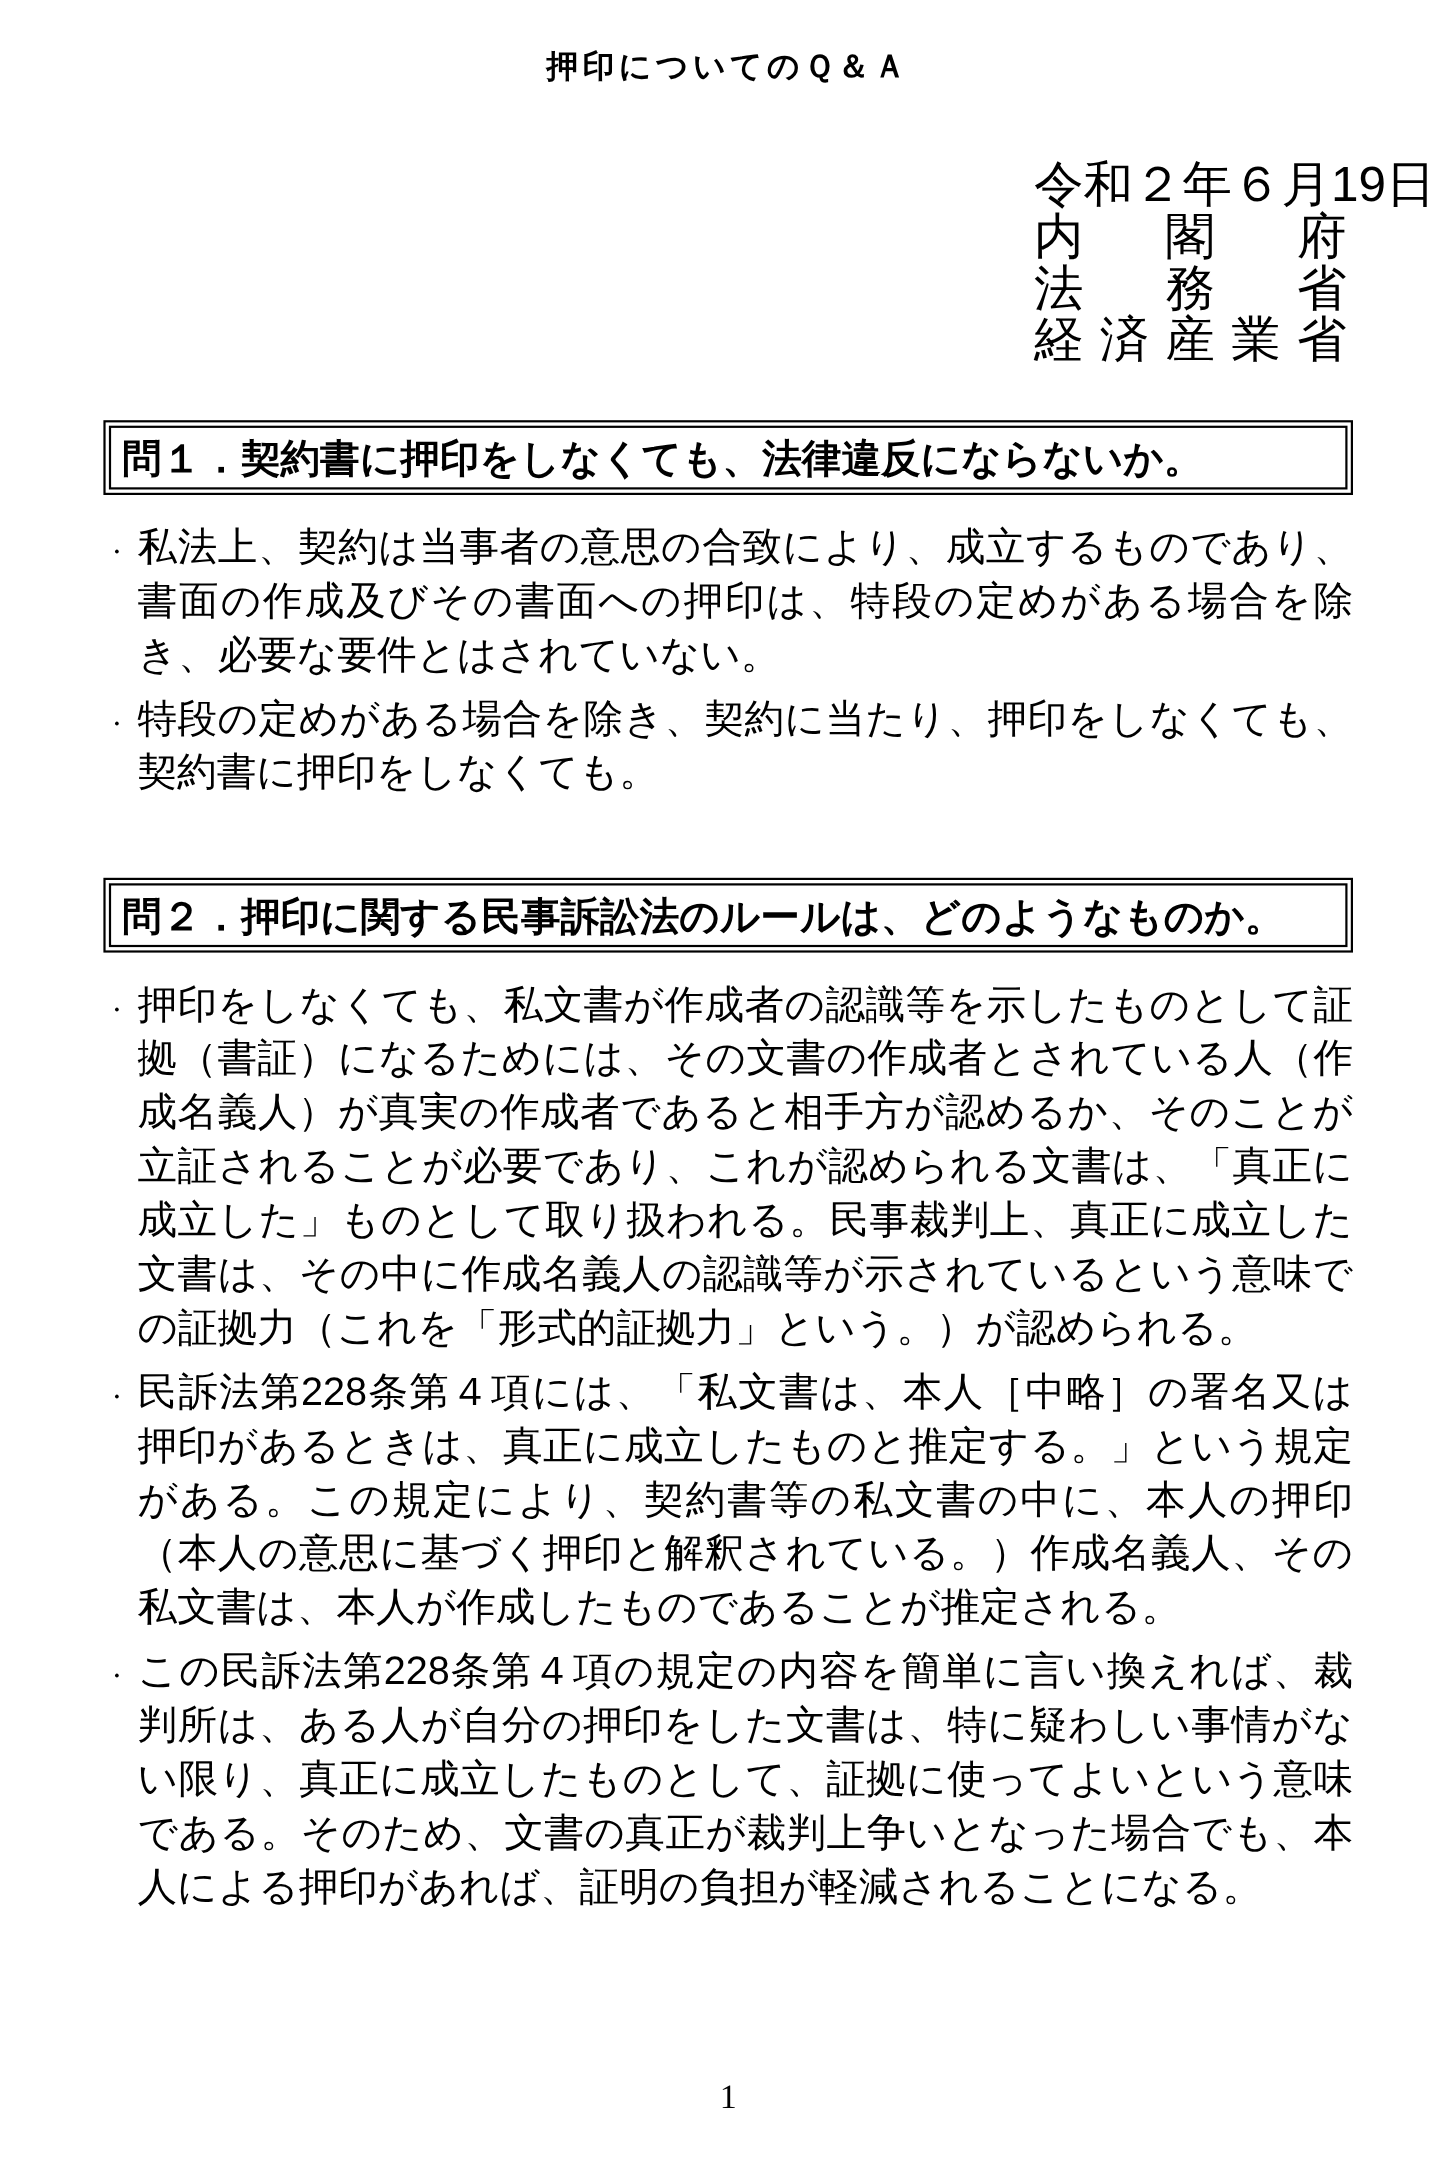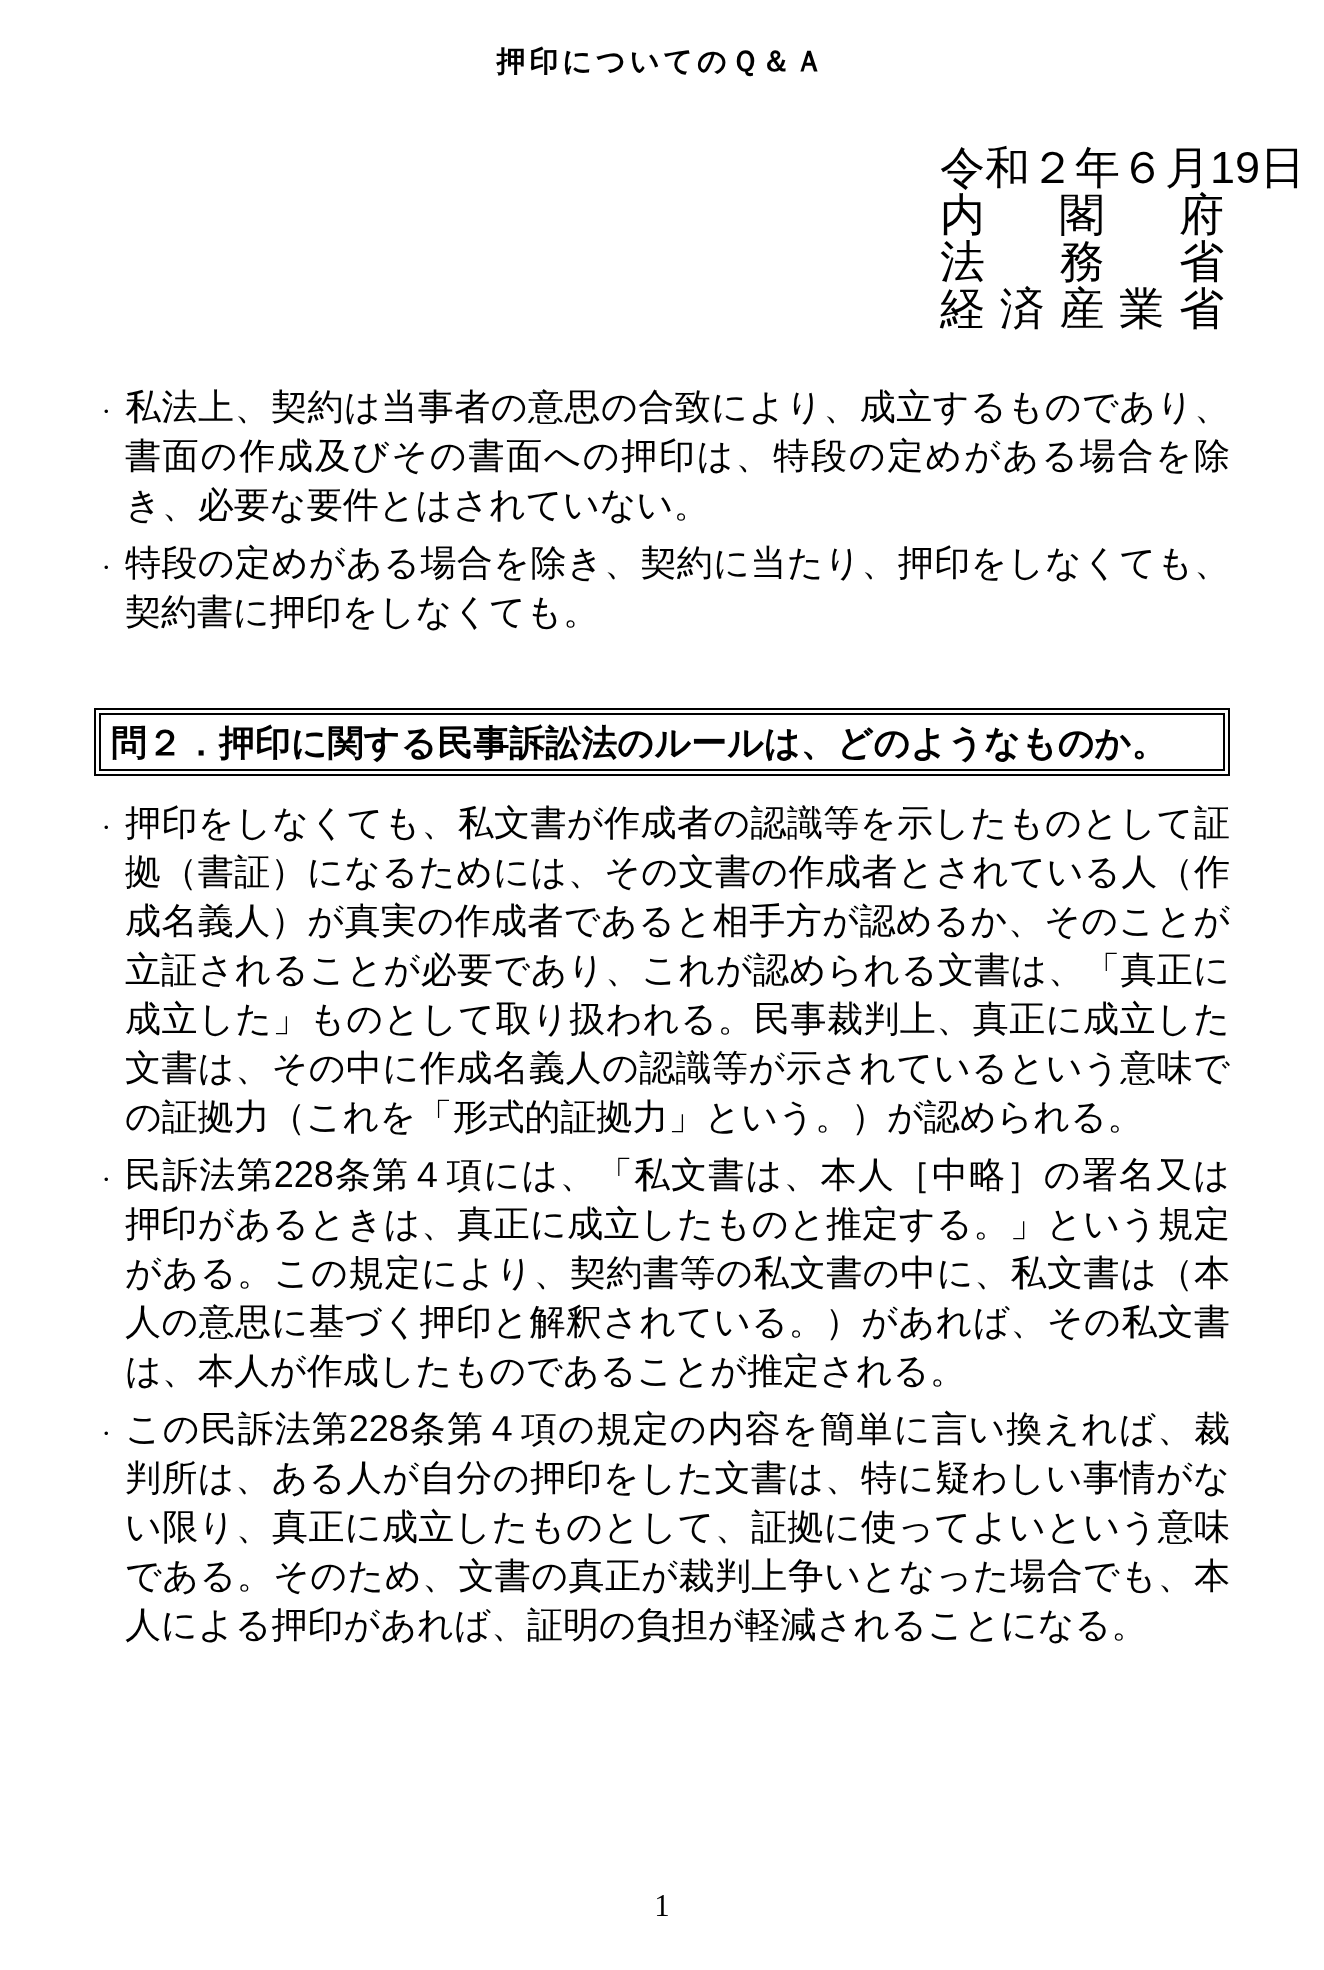--- a/index.html
+++ b/index.html
@@ -100,32 +100,35 @@
     <div class="agency-line">
         <span>経</span>
         <span>済</span>
         <span>産</span>
         <span>業</span>
         <span>省</span>
       </div>
   </div>
 
   <section class="q-section-1">
+    <div class="q-box">
+      <div class="q-box-inner">問１．契約書に押印をしなくても、法律違反にならないか。</div>
+    </div>
     <ul class="bullets">
         <li class="bullet-item"><span class="bullet-dot">・</span><span class="bullet-text">私法上、契約は当事者の意思の合致により、成立するものであり、書面の作成及びその書面への押印は、特段の定めがある場合を除き、必要な要件とはされていない。</span></li>
         <li class="bullet-item"><span class="bullet-dot">・</span><span class="bullet-text">特段の定めがある場合を除き、契約に当たり、押印をしなくても、契約書に押印をしなくても。</span></li>
       </ul>
   </section>
 
   <section class="q-section-2">
     <div class="q-box">
       <div class="q-box-inner">問２．押印に関する民事訴訟法のルールは、どのようなものか。</div>
     </div>
     <ul class="bullets">
         <li class="bullet-item"><span class="bullet-dot">・</span><span class="bullet-text">押印をしなくても、私文書が作成者の認識等を示したものとして証拠（書証）になるためには、その文書の作成者とされている人（作成名義人）が真実の作成者であると相手方が認めるか、そのことが立証されることが必要であり、これが認められる文書は、「真正に成立した」ものとして取り扱われる。民事裁判上、真正に成立した文書は、その中に作成名義人の認識等が示されているという意味での証拠力（これを「形式的証拠力」という。）が認められる。</span></li>
-        <li class="bullet-item"><span class="bullet-dot">・</span><span class="bullet-text">民訴法第228条第４項には、「私文書は、本人［中略］の署名又は押印があるときは、真正に成立したものと推定する。」という規定がある。この規定により、契約書等の私文書の中に、私文書は（本人の意思に基づく押印と解釈されている。）があれば、その私文書は、本人が作成したものであることが推定される。</span></li>
+        <li class="bullet-item"><span class="bullet-dot">・</span><span class="bullet-text">民訴法第228条第４項には、「私文書は、本人［中略］の署名又は押印があるときは、真正に成立したものと推定する。」という規定がある。この規定により、契約書等の私文書の中に、本人の押印（本人の意思に基づく押印と解釈されている。）作成名義人、その私文書は、本人が作成したものであることが推定される。</span></li>
         <li class="bullet-item"><span class="bullet-dot">・</span><span class="bullet-text">この民訴法第228条第４項の規定の内容を簡単に言い換えれば、裁判所は、ある人が自分の押印をした文書は、特に疑わしい事情がない限り、真正に成立したものとして、証拠に使ってよいという意味である。そのため、文書の真正が裁判上争いとなった場合でも、本人による押印があれば、証明の負担が軽減されることになる。</span></li>
       </ul>
   </section>
 
   <div class="page-number">1</div>
 
 </div>
 
 </body></html>

